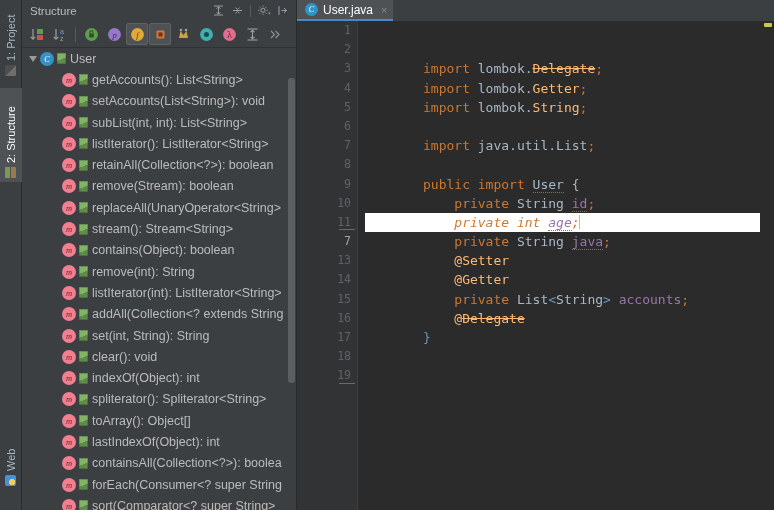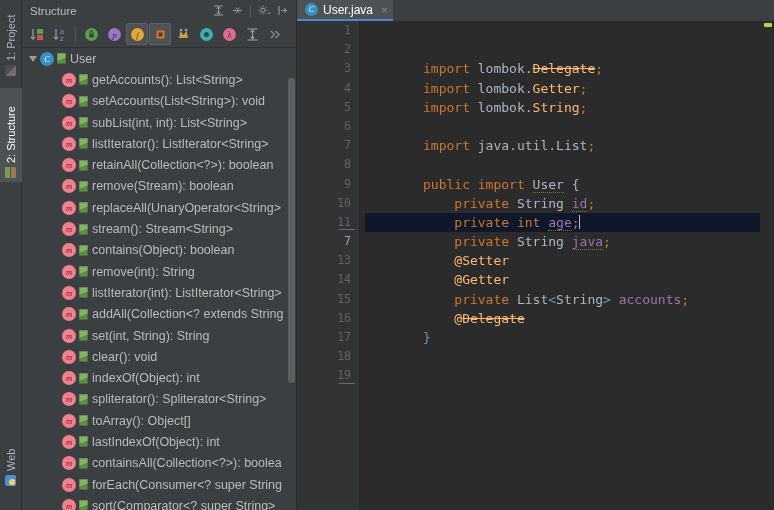--- a/index.html
+++ b/index.html
@@ -152,21 +152,21 @@
   #code-pane {
     flex: 1 1 auto; position: relative; background: #2b2b2b;
     padding-left: 8px; overflow: hidden;
   }
   .code-line {
     height: 19.2px; line-height: 19.2px;
     font-family: "DejaVu Sans Mono", monospace; font-size: 13px;
     color: #a9b7c6; white-space: pre; padding-left: 58px;
     position: relative;
   }
-  .code-line.current { background: #0f172a; }
+  .code-line.current { background: #ffffff; font-style: italic; }
   .kw   { color: #cc7832; }
   .ann  { color: #fdba74; }
   .cls  { color: #a9b7c6; }
   .fld  { color: #9876aa; }
   .num  { color: #6897bb; }
   .semi { color: #cc7832; }
   .plain{ color: #a9b7c6; }
   .deprecated { text-decoration: line-through; }
   .warn-underline { border-bottom: 1px dotted #7a7a4a; }
   .cursor {

